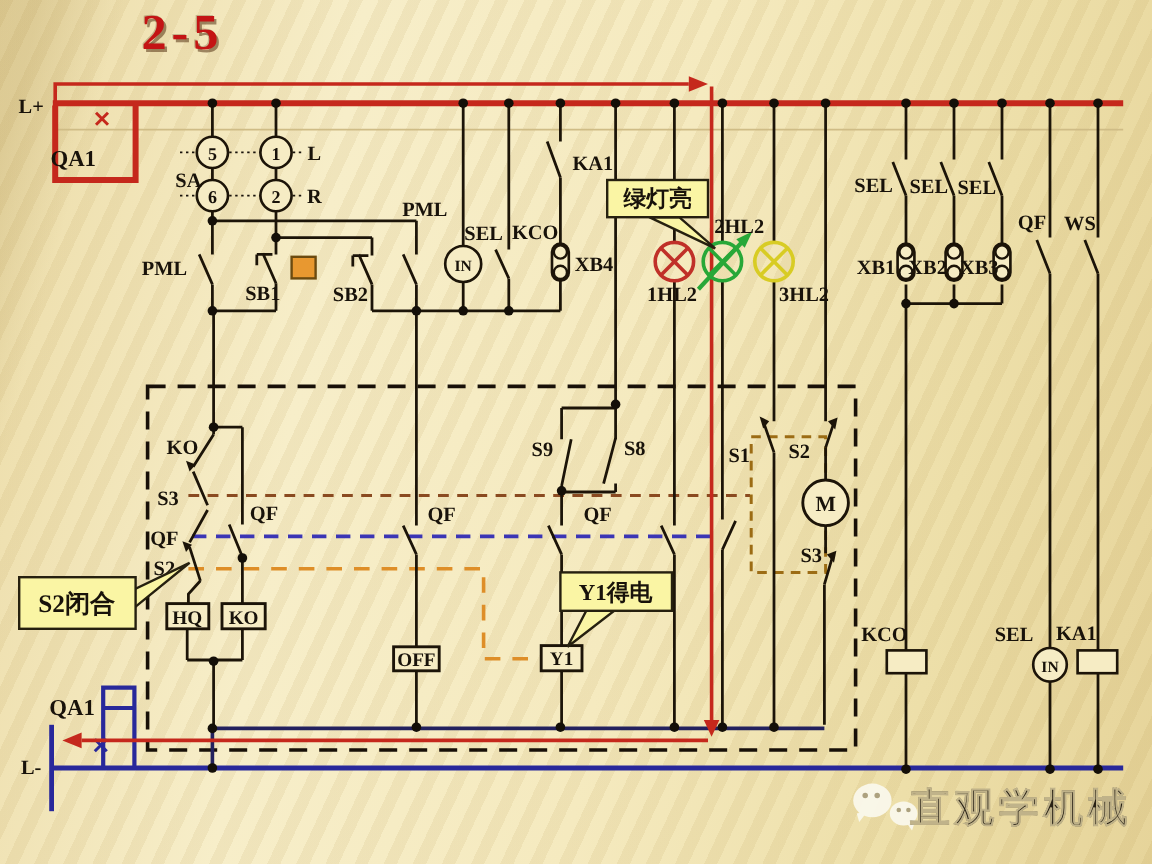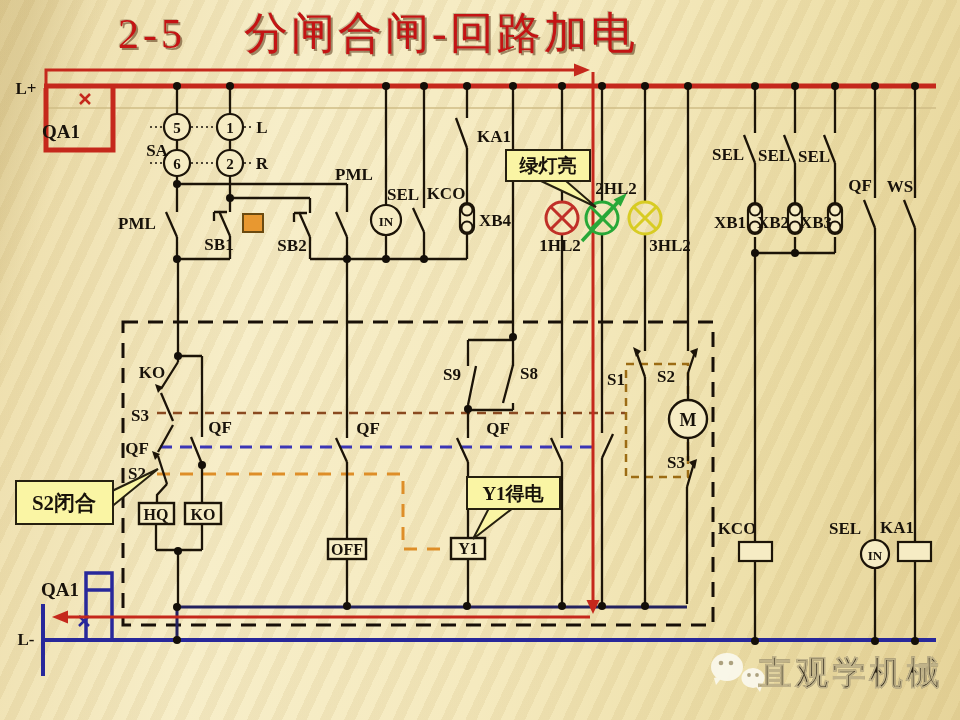--- a/index.html
+++ b/index.html
@@ -10,40 +10,39 @@
       repeating-linear-gradient(115deg, rgba(173,140,66,0.10) 0 10px, rgba(173,140,66,0) 10px 22px),
       linear-gradient(100deg,#ecdca8 0%, #f7eec9 28%, #f5eabf 55%, #eddfa9 80%, #e6d49a 100%);
   }
   .stage::before{
     content:"";position:absolute;inset:0;
     background:linear-gradient(105deg, rgba(140,110,40,0.16) 0 3%, rgba(140,110,40,0) 9%);
     pointer-events:none;
   }
   .title{
     position:absolute;left:118px;top:4px;display:flex;align-items:baseline;gap:58px;
-    color:#c41414;font-weight:normal;
+    color:#c41414;font-weight:bold;
     text-shadow:2px 2px 0 rgba(72,36,6,0.5), -1px -1px 0 rgba(72,36,6,0.25);
     white-space:nowrap;
   }
   .title .num{font-size:42px;letter-spacing:4px;}
   .title .txt{font-size:44px;letter-spacing:3px;}
   svg{position:absolute;left:0;top:0;}
   text{font-family:"Liberation Serif", serif;font-weight:bold;fill:#18120a;}
   .lbl{font-size:17px;}
   .small{font-size:15px;}
   .callout-text{font-size:19px;}
 </style>
 </head>
 <body>
 
 <div class="stage">
 
   <div class="title">
     <span class="num">2-5</span>
-    <span class="txt">分闸合闸-回路加电</span>
   </div>
 
   <svg width="960" height="720" viewBox="0 0 960 720">
 
     <path d="M44,108 H936" stroke="#cfbc86" stroke-width="1.5" fill="none"></path>
 
     <rect x="123" y="322" width="590" height="303" fill="none" stroke="#181008" stroke-width="3" stroke-dasharray="15,10"></rect>
 
     <path d="M157,413 H625" stroke="#8a4a20" stroke-width="2.5" stroke-dasharray="9,7" fill="none"></path>
     <path d="M160,447 H600" stroke="#3b35b5" stroke-width="3" stroke-dasharray="12,8" fill="none"></path>

